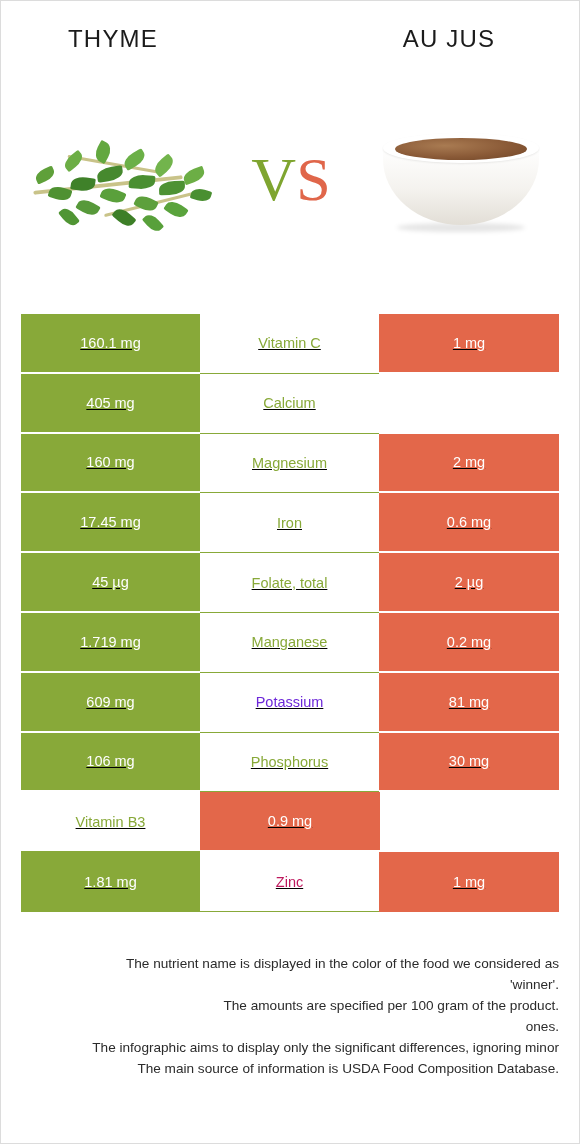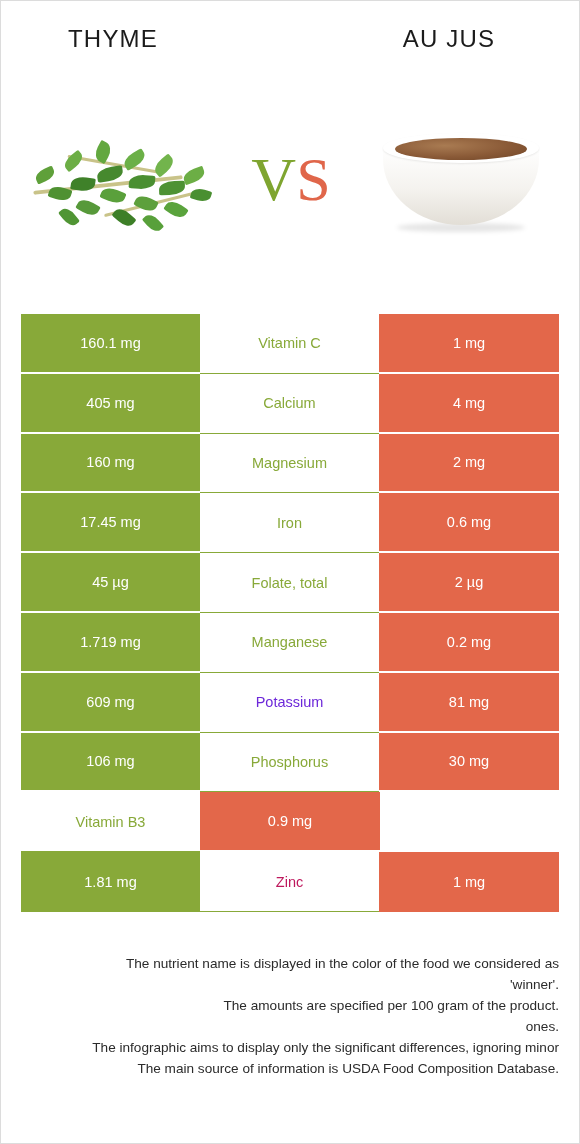--- a/index.html
+++ b/index.html
@@ -120,20 +120,21 @@
   .table {
     position: absolute;
     left: 20px;
     top: 313px;
     width: 538px;
   }
   .row {
     display: flex;
     height: 59.8px;
     margin-bottom: 0px;
+    text-decoration: underline;
   }
   .cell {
     display: flex;
     align-items: center;
     justify-content: center;
     font-size: 14.5px;
     box-sizing: border-box;
   }
   .cell-left {
     width: 179px;
@@ -223,21 +224,20 @@
 
 <div class="table">
     <div class="row">
       <div class="cell cell-left">160.1 mg</div>
       <div class="cell cell-mid" style="color: rgb(136, 169, 57);">Vitamin C</div>
       <div class="cell cell-right">1 mg</div>
     </div>
     <div class="row">
       <div class="cell cell-left">405 mg</div>
       <div class="cell cell-mid" style="color: rgb(136, 169, 57);">Calcium</div>
-      <div class="cell cell-right">4 mg</div>
     </div>
     <div class="row">
       <div class="cell cell-left">160 mg</div>
       <div class="cell cell-mid" style="color: rgb(136, 169, 57);">Magnesium</div>
       <div class="cell cell-right">2 mg</div>
     </div>
     <div class="row">
       <div class="cell cell-left">17.45 mg</div>
       <div class="cell cell-mid" style="color: rgb(136, 169, 57);">Iron</div>
       <div class="cell cell-right">0.6 mg</div>

